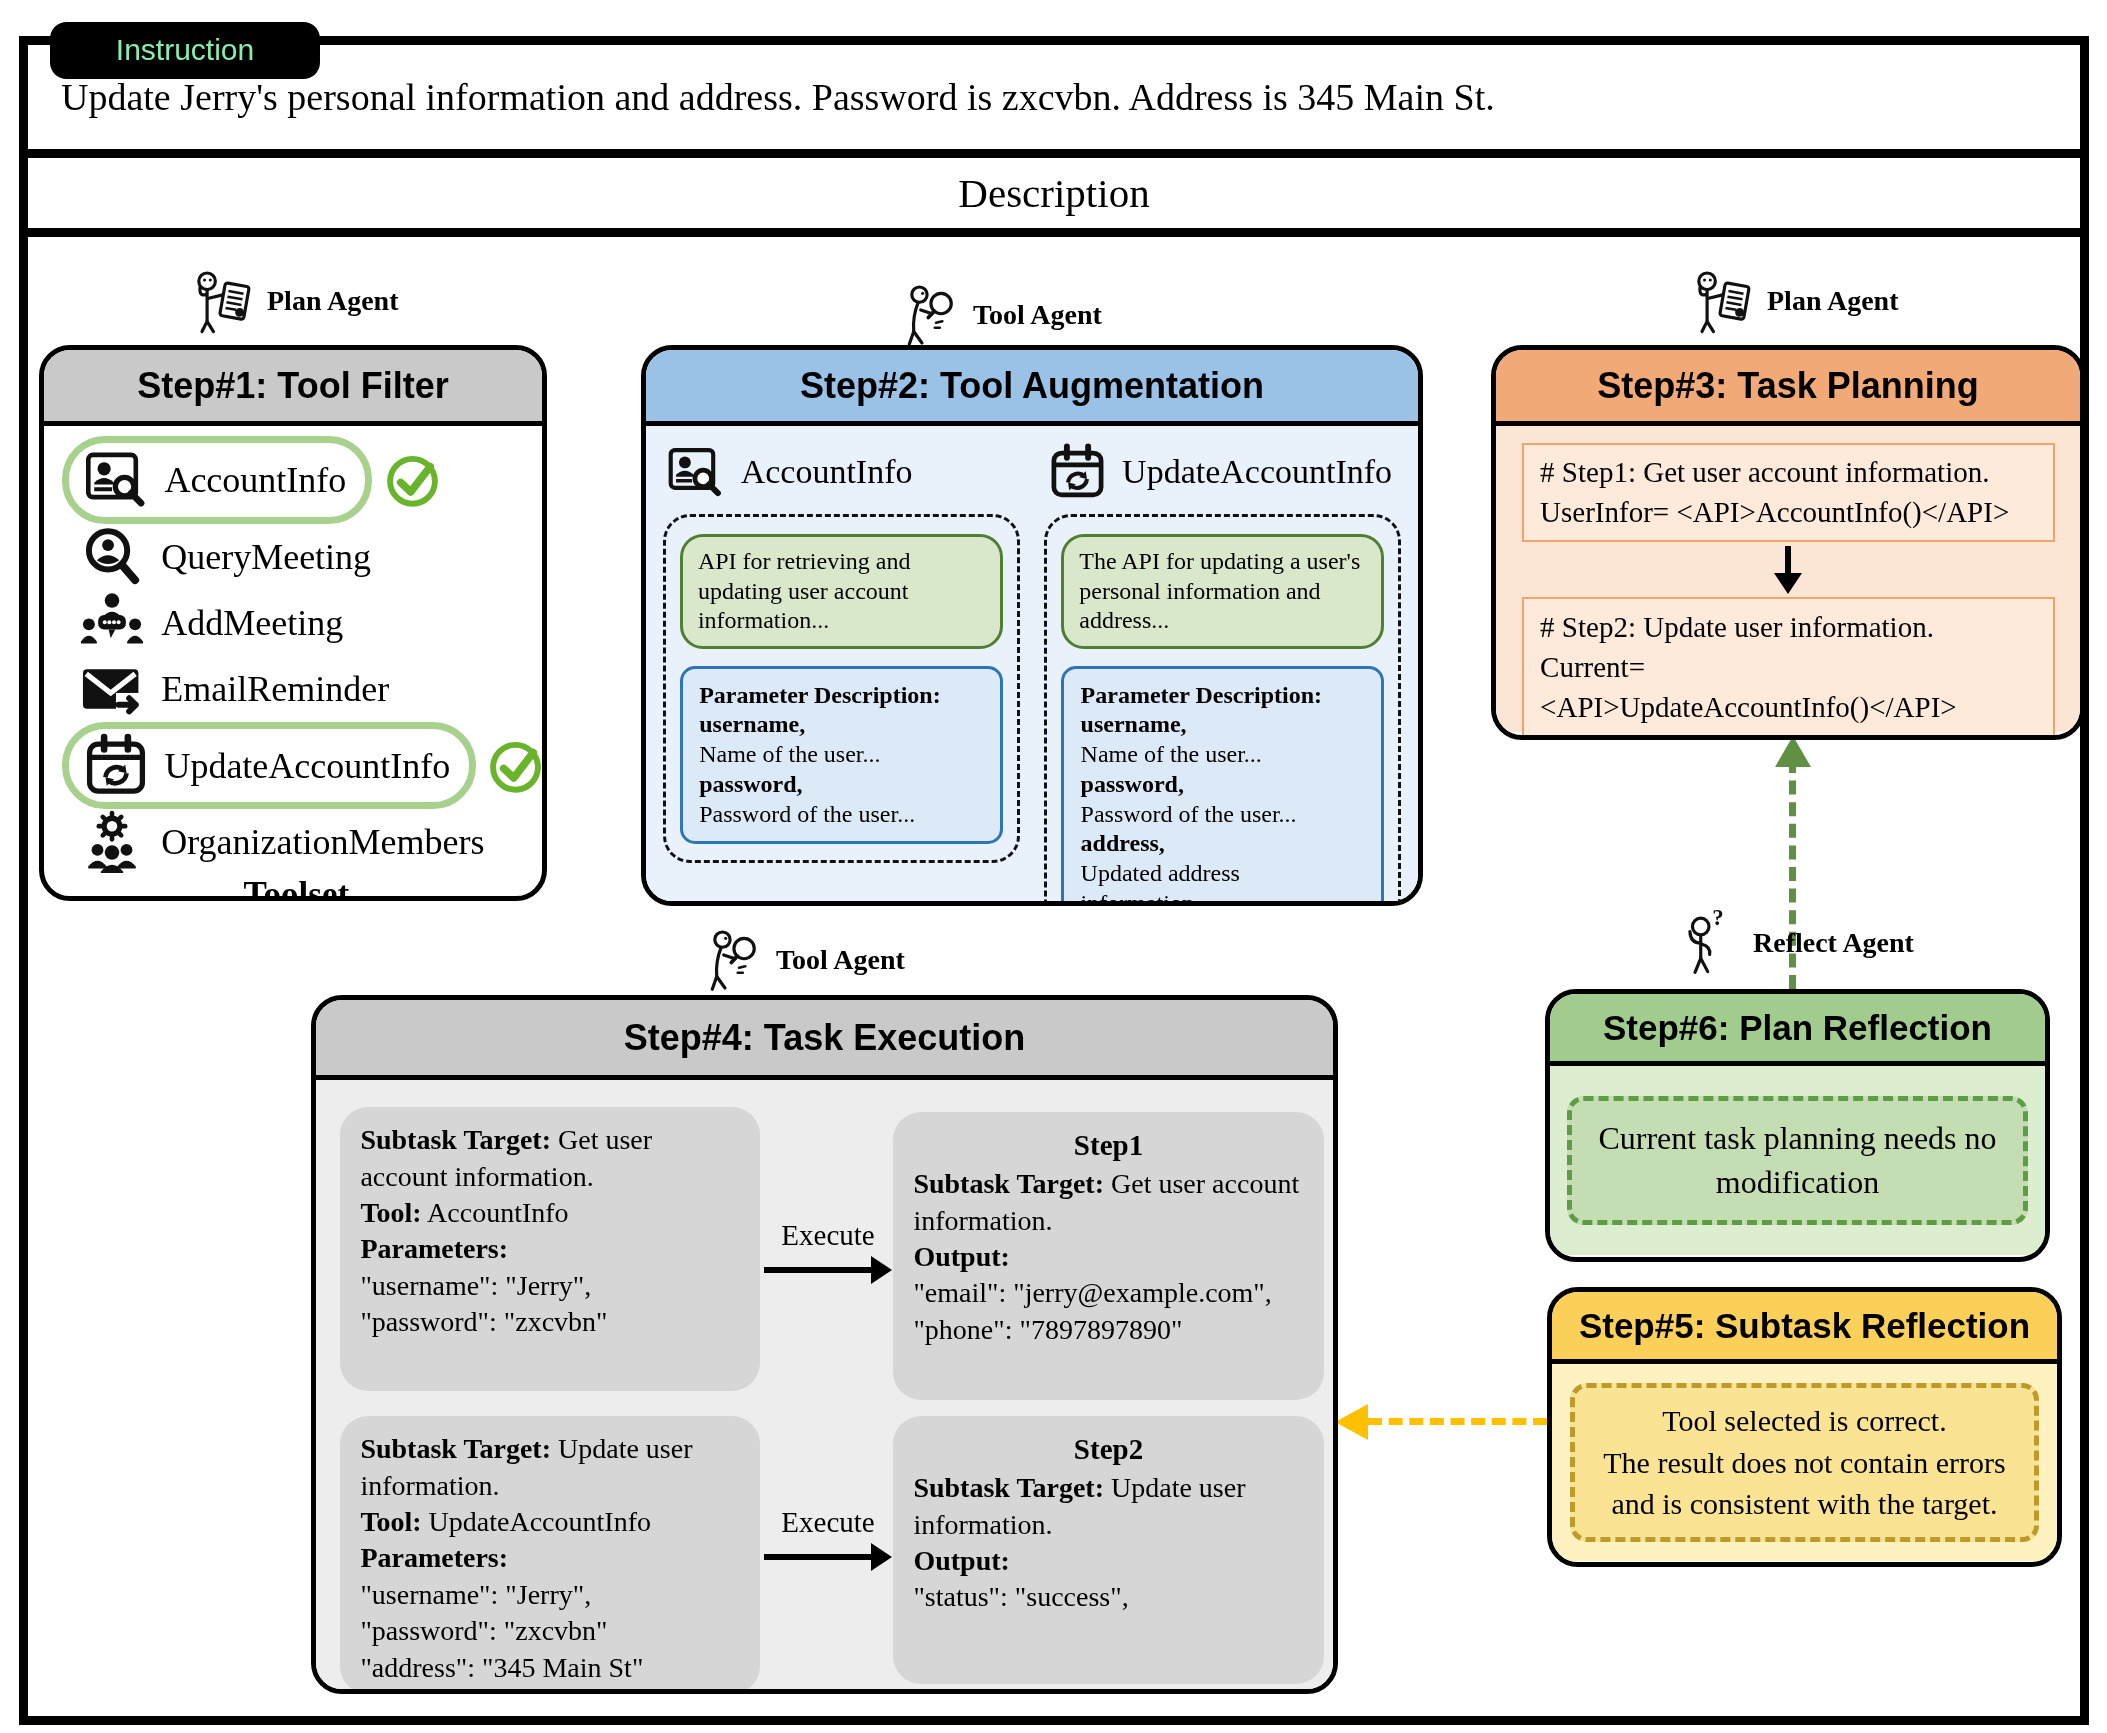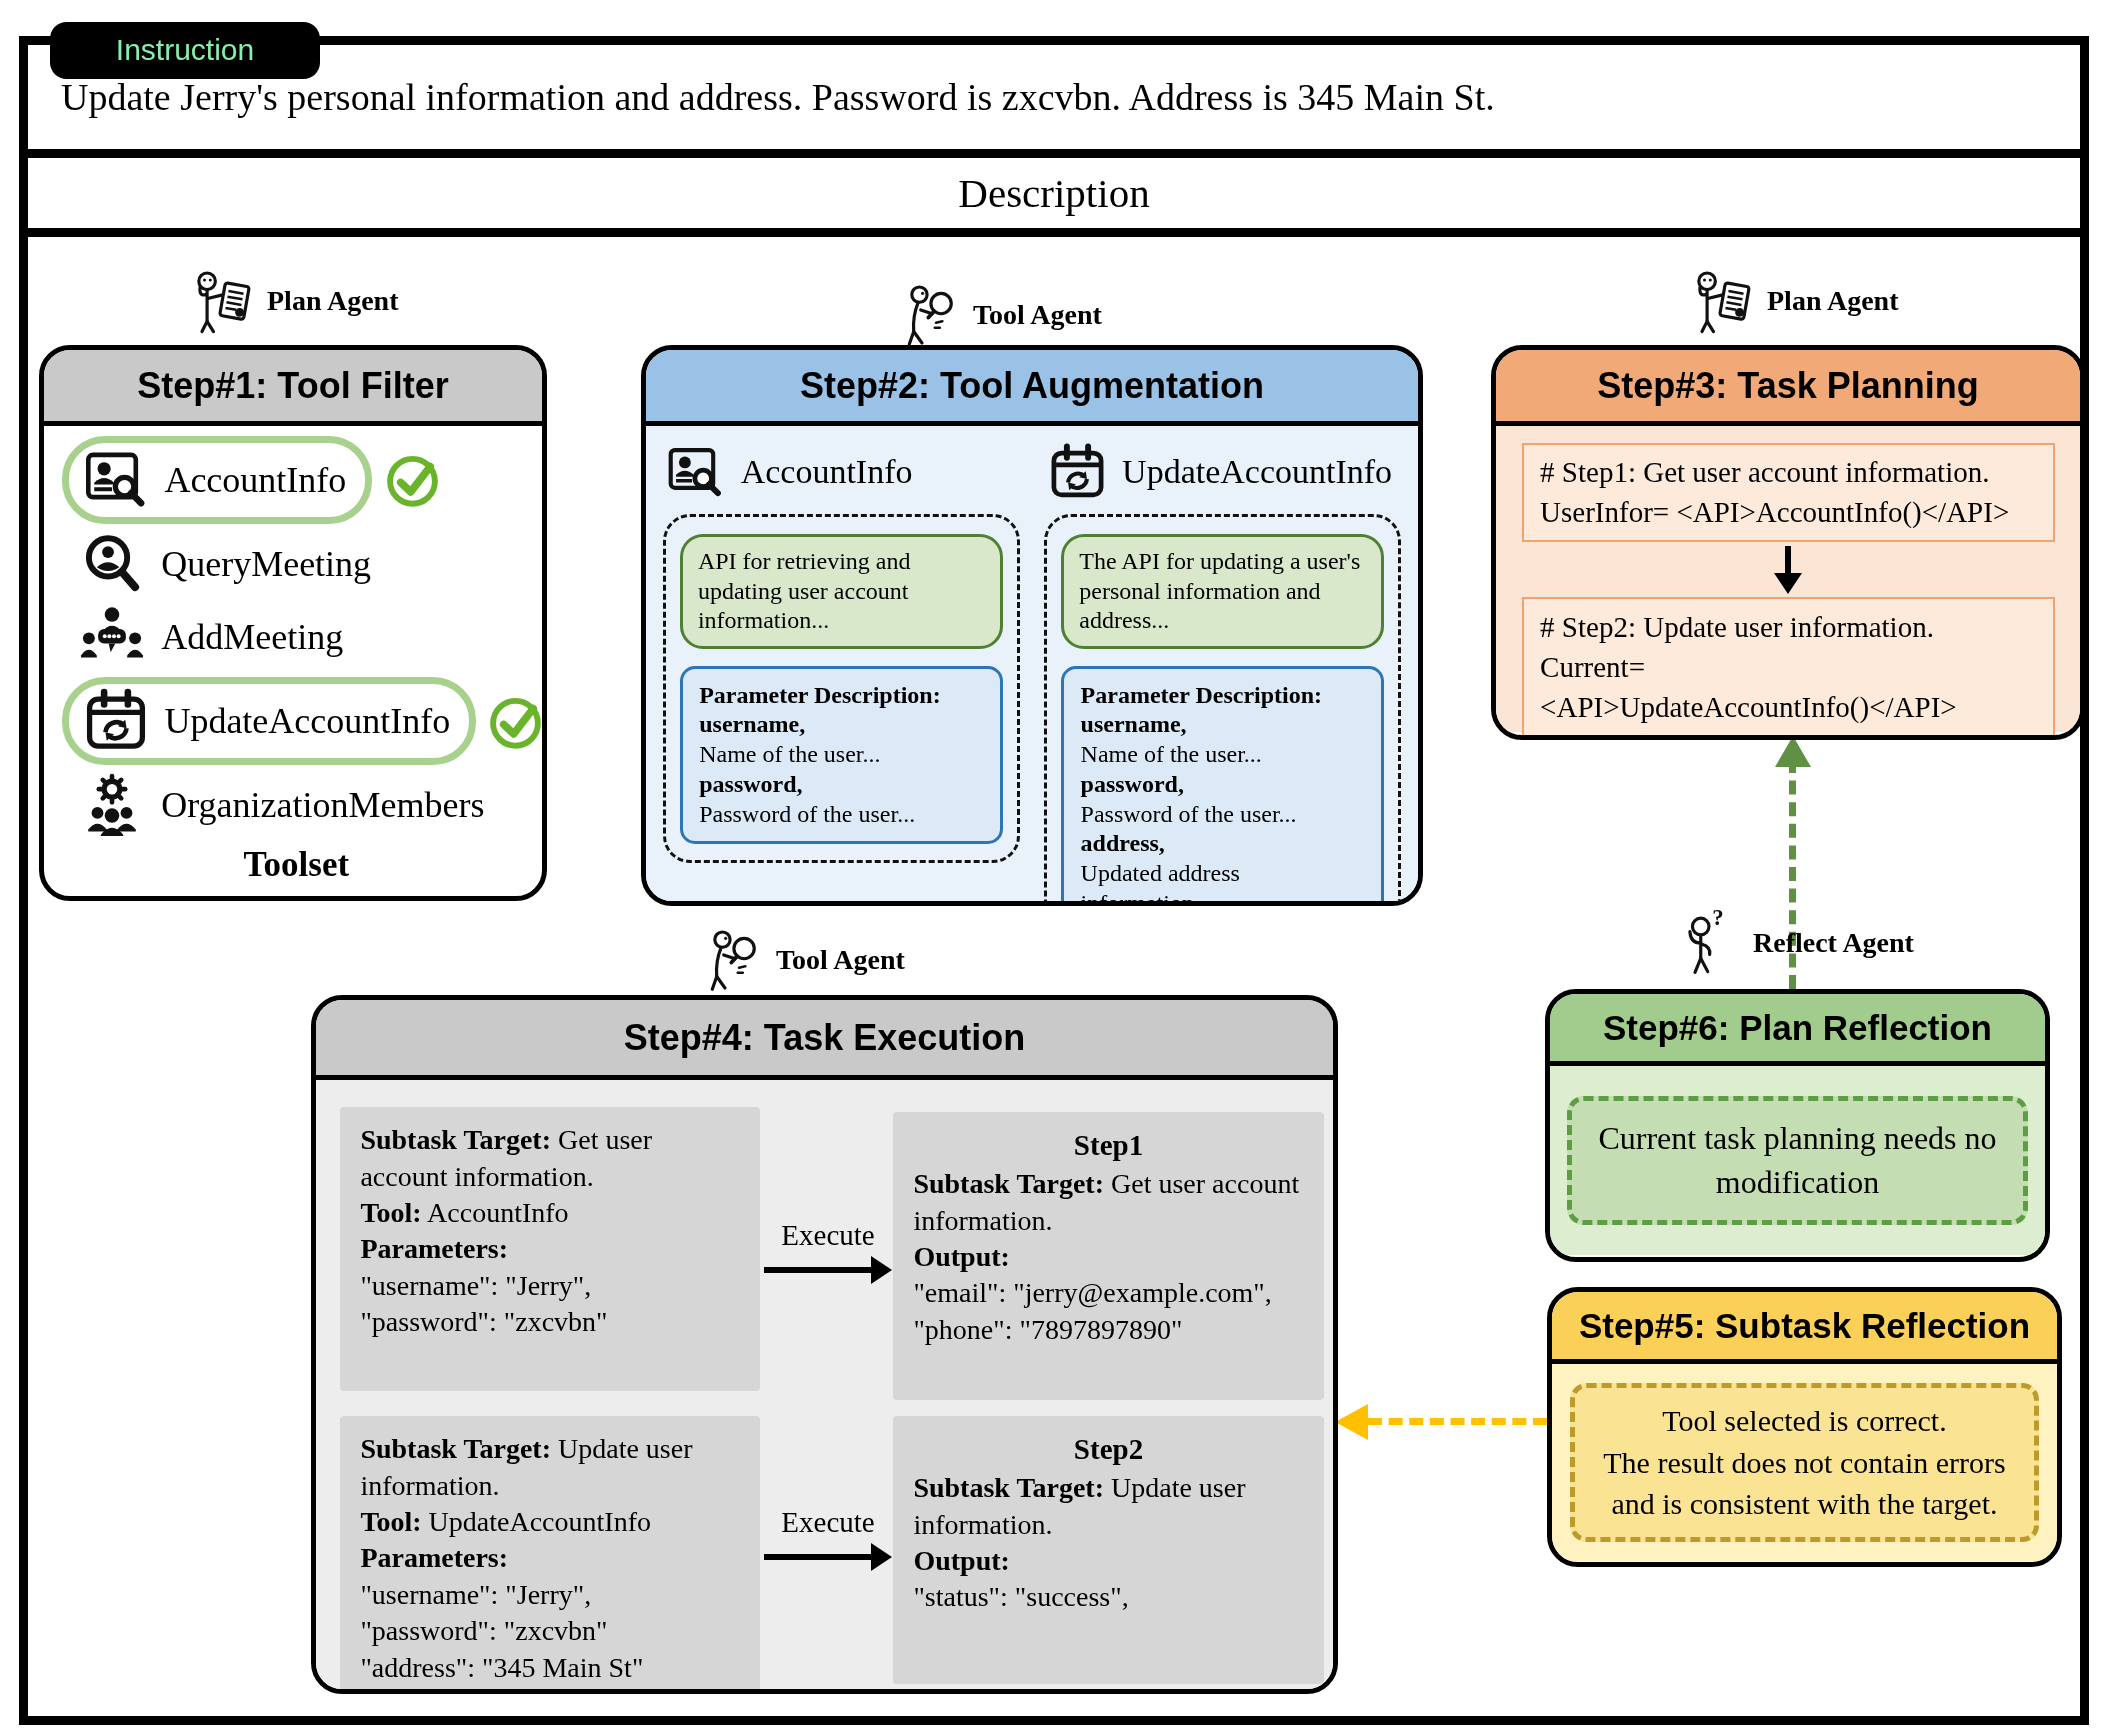--- a/index.html
+++ b/index.html
@@ -63,21 +63,21 @@
            line-height:1.38;width:100%;box-sizing:border-box;}
   .down-arrow{display:flex;flex-direction:column;align-items:center;margin:3.8px 0;}
   .down-arrow .stem{width:5.7px;height:27px;background:#000;}
   .down-arrow .head{width:0;height:0;border-left:14px solid transparent;
                     border-right:14px solid transparent;border-top:21.7px solid #000;}
 
   
   #step4{left:311px;top:995px;width:1027px;height:699px;}
   #step4 .hdr{height:75px;background:#c9c9c9;}
   .s4-body{position:relative;background:#ededed;height:613px;}
-  .s4card{position:absolute;background:#d6d6d6;border-radius:4px;padding:15.3px 20.4px;
+  .s4card{position:absolute;background:#d6d6d6;border-radius:28px;padding:15.3px 20.4px;
           font-size:28px;line-height:1.3;box-sizing:border-box;}
   #card-tl{left:24px;top:27px;width:420px;height:284px;}
   #card-tr{left:577px;top:32px;width:431px;height:288px;}
   #card-bl{left:24px;top:336px;width:420px;height:278px;}
   #card-br{left:577px;top:336px;width:431px;height:268px;}
   .cardtitle{text-align:center;font-weight:700;font-size:29px;margin-bottom:1.3px;}
   .exec{position:absolute;width:134px;display:flex;flex-direction:column;align-items:center;}
   #exec1{left:445px;top:139px;}
   #exec2{left:445px;top:426px;}
   .exec-label{font-size:29px;margin-bottom:3.8px;}
@@ -188,20 +188,31 @@
               <circle cx="53" cy="49" r="3" fill="#fff"></circle>
               <circle cx="60" cy="49" r="3" fill="#fff"></circle>
               <path d="M45 60 l10 0 l-7 13 z" fill="#111"></path>
               <circle cx="15" cy="52" r="9" fill="#111"></circle>
               <path d="M3 78 q12 -17 24 0 l0 3 l-24 0 z" fill="#111"></path>
               <circle cx="85" cy="52" r="9" fill="#111"></circle>
               <path d="M73 78 q12 -17 24 0 l0 3 l-24 0 z" fill="#111"></path>
             </svg>
         </span>
         <span class="s1-label">AddMeeting</span>
+      </div>
+      <div class="s1-row">
+        <span class="icon i-big plainicon">
+          <svg viewBox="0 0 100 100">
+              <rect x="6" y="20" width="84" height="60" rx="6" fill="#111"></rect>
+              <path d="M11 27 L48 56 L85 27" fill="none" stroke="#fff" stroke-width="8"></path>
+              <rect x="56" y="56" width="44" height="38" fill="#fff"></rect>
+              <path d="M60 74 h26 m0 0 l-10 -10 m10 10 l-10 10" stroke="#111" stroke-width="9" fill="none" stroke-linecap="round" stroke-linejoin="round"></path>
+            </svg>
+        </span>
+        <span class="s1-label">EmailReminder</span>
       </div>
       <div class="s1-row">
         <span class="pill">
           <span class="icon i-big plainicon">
             <svg viewBox="0 0 100 100">
                 <rect x="10" y="17" width="80" height="71" rx="13" fill="none" stroke="#111" stroke-width="8"></rect>
                 <line x1="10" y1="37" x2="90" y2="37" stroke="#111" stroke-width="8"></line>
                 <line x1="32" y1="6" x2="32" y2="25" stroke="#111" stroke-width="10" stroke-linecap="round"></line>
                 <line x1="68" y1="6" x2="68" y2="25" stroke="#111" stroke-width="10" stroke-linecap="round"></line>
                 <path d="M34 67 a17 17 0 0 1 28 -11" fill="none" stroke="#111" stroke-width="7"></path>

